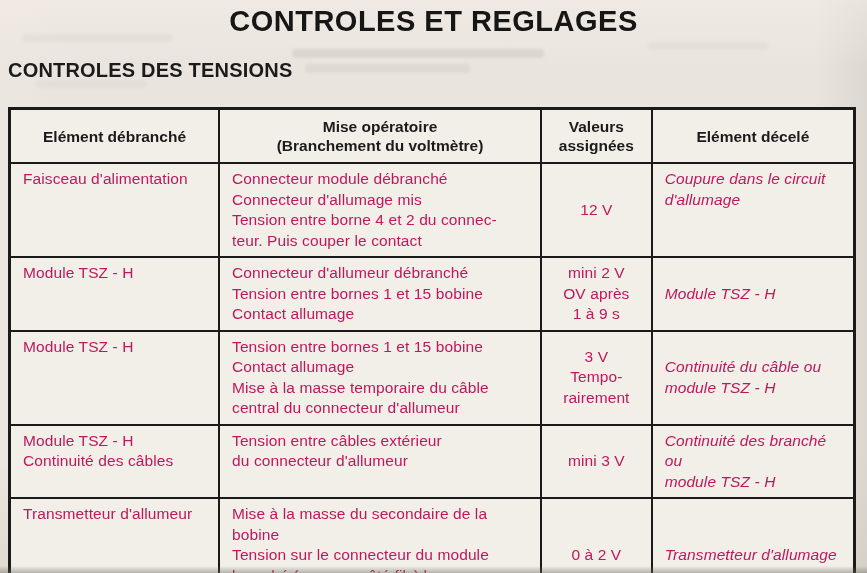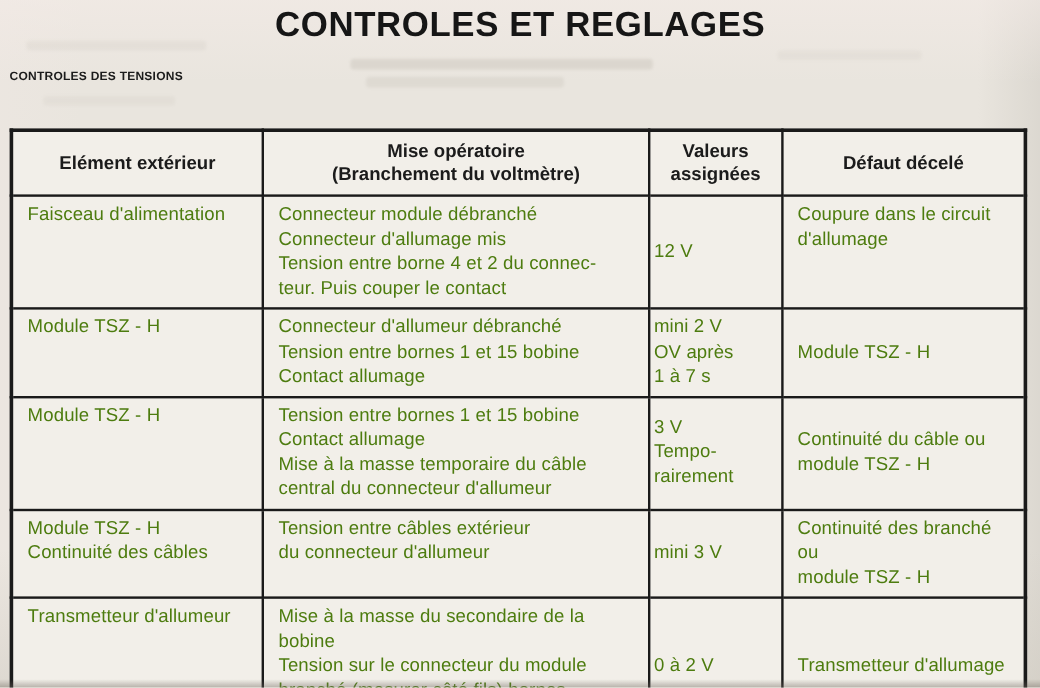--- a/index.html
+++ b/index.html
@@ -40,21 +40,21 @@
     font-size: 29px;
     font-weight: bold;
     letter-spacing: 0.5px;
     color: #161616;
   }
   .section-heading {
     position: absolute;
     top: 59px;
     left: 8px;
     margin: 0;
-    font-size: 10px;
+    font-size: 20px;
     font-weight: bold;
     letter-spacing: 0.2px;
     color: #1b1b1b;
   }
   table.checks {
     position: absolute;
     top: 107px;
     left: 8px;
     width: 848px;
     border-collapse: collapse;
@@ -73,34 +73,36 @@
     color: #1b1b1b;
     text-align: center;
     vertical-align: middle;
     white-space: pre-line;
     line-height: 19px;
     padding: 4px 4px;
     height: 44px;
   }
   table.checks td {
     font-size: 15.5px;
-    color: #4d7c0f;
+    color: #be185d;
     line-height: 20.5px;
     white-space: pre-line;
     padding: 5px 10px 5px 12px;
     vertical-align: top;
     letter-spacing: 0.1px;
   }
   table.checks td:nth-child(3) {
+    text-align: center;
     vertical-align: middle;
     padding-left: 3px;
     padding-right: 3px;
   }
   table.checks td:nth-child(4) {
     vertical-align: middle;
+    font-style: italic;
   }
   table.checks td.v-top {
     vertical-align: top;
   }
   
   tbody tr:nth-child(1) { height: 86px; }
   tbody tr:nth-child(2) { height: 69px; }
   tbody tr:nth-child(3) { height: 82px; }
   tbody tr:nth-child(4) { height: 52px; }
   tbody tr:nth-child(5) { height: 101px; }
@@ -130,47 +132,47 @@
 
   <table class="checks">
     <colgroup>
       <col style="width:24.8%">
       <col style="width:38.1%">
       <col style="width:13.1%">
       <col style="width:24.0%">
     </colgroup>
     <thead>
       <tr>
-        <th>Elément extérieur</th>
+        <th>Elément débranché</th>
         <th>Mise opératoire
 (Branchement du voltmètre)</th>
         <th>Valeurs
 assignées</th>
-        <th>Défaut décelé</th>
+        <th>Elément décelé</th>
       </tr>
     </thead>
     <tbody>
       <tr>
         <td>Faisceau d'alimentation</td>
         <td>Connecteur module débranché
 Connecteur d'allumage mis
 Tension entre borne 4 et 2 du connec-
 teur. Puis couper le contact</td>
         <td>12 V</td>
         <td class="v-top">Coupure dans le circuit
 d'allumage</td>
       </tr>
       <tr>
         <td>Module TSZ - H</td>
         <td>Connecteur d'allumeur débranché
 Tension entre bornes 1 et 15 bobine
 Contact allumage</td>
         <td>mini 2 V
 OV après
-1 à 7 s</td>
+1 à 9 s</td>
         <td>Module TSZ - H</td>
       </tr>
       <tr>
         <td>Module TSZ - H</td>
         <td>Tension entre bornes 1 et 15 bobine
 Contact allumage
 Mise à la masse temporaire du câble
 central du connecteur d'allumeur</td>
         <td>3 V
 Tempo-

